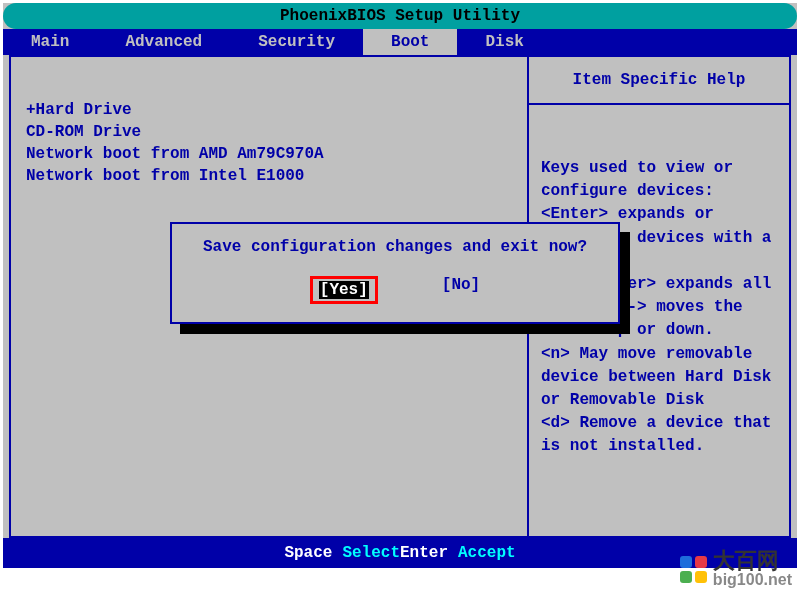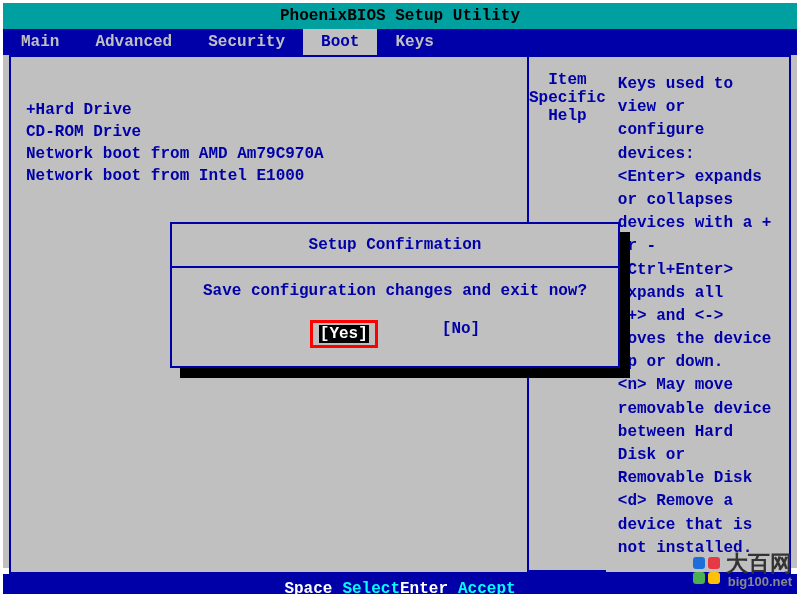--- a/index.html
+++ b/index.html
@@ -20,29 +20,30 @@
       margin: 3px;
       display: flex;
       flex-direction: column;
     }
     .title-bar {
       background: #00a0a0;
       color: #000;
       text-align: center;
       padding: 4px 0;
       font-weight: bold;
+      border-radius: 13px;
     }
     .menu-bar {
       background: #0000a8;
       color: #c0c0c0;
       display: flex;
       padding: 0;
     }
     .menu-item {
-      padding: 4px 18px;
+      padding: 4px 28px;
       cursor: pointer;
     }
     .menu-item.active {
       background: #c0c0c0;
       color: #0000a8;
     }
     .main-area {
       flex: 1;
       display: flex;
       background: #c0c0c0;
@@ -50,21 +51,22 @@
       margin: 0 6px;
     }
     .left-panel {
       flex: 1;
       border-right: 2px solid #0000a8;
       padding: 20px 15px;
     }
     .right-panel {
       width: 260px;
       display: flex;
-      flex-direction: row;
+      flex-direction: column;
+      gap: 36px;
     }
     .help-title {
       color: #0000a8;
       text-align: center;
       padding: 14px 0;
       border-bottom: 2px solid #0000a8;
     }
     .help-content {
       color: #0000a8;
       padding: 16px 12px 12px 12px;
@@ -156,36 +158,36 @@
     .wm-blue { background: #1e6ddb; }
     .wm-red { background: #e63946; }
     .wm-green { background: #4caf50; }
     .wm-yellow { background: #ffc107; }
     .watermark-text {
       display: flex;
       flex-direction: column;
       line-height: 1;
     }
     .wm-main { font-size: 22px; color: #333; font-weight: bold; }
-    .wm-sub { font-size: 13px; color: #888; text-align: right; }
+    .wm-sub { font-size: 16px; color: #888; text-align: right; }
   </style>
 </head>
 <body>
 
 <div class="bios-container">
   <div class="title-bar">
     <span>PhoenixBIOS Setup Utility</span>
   </div>
 
   <div class="menu-bar">
     <div class="menu-item">Main</div>
     <div class="menu-item">Advanced</div>
     <div class="menu-item">Security</div>
     <div class="menu-item active">Boot</div>
-    <div class="menu-item">Keys</div>
+    <div class="menu-item">Disk</div>
   </div>
 
   <div class="main-area">
     <div class="left-panel">
       <ul class="boot-list">
         <li class="boot-item selected">+Removable Devices</li>
         <li class="boot-item">+Hard Drive</li>
         <li class="boot-item"> CD-ROM Drive</li>
         <li class="boot-item"> Network boot from AMD Am79C970A</li>
         <li class="boot-item"> Network boot from Intel E1000</li>
@@ -208,21 +210,20 @@
       <span class="footer-label">Select</span>
     </span>
     <span class="footer-item">
       <span class="footer-key">Enter</span>
       <span class="footer-label">Accept</span>
     </span>
   </div>
 </div>
 
 <div class="dialog">
-  <div class="dialog-title">Setup Confirmation</div>
   <div class="dialog-body">
     <div class="dialog-msg">Save configuration changes and exit now?</div>
     <div class="dialog-buttons">
       <span class="red-box">
         <span class="dialog-btn selected">[Yes]</span>
       </span>
       <span class="dialog-btn">[No]</span>
     </div>
   </div>
 </div>

